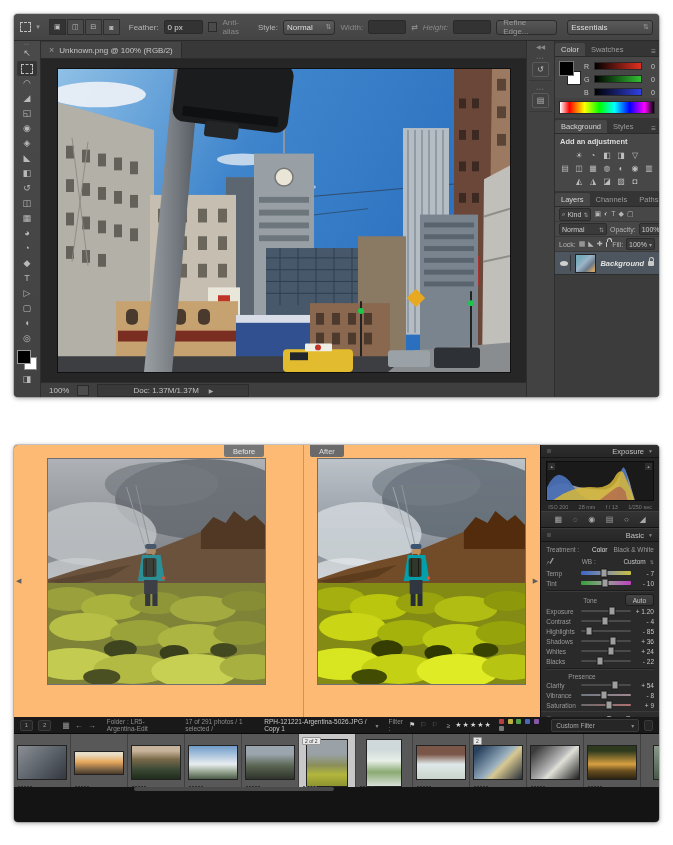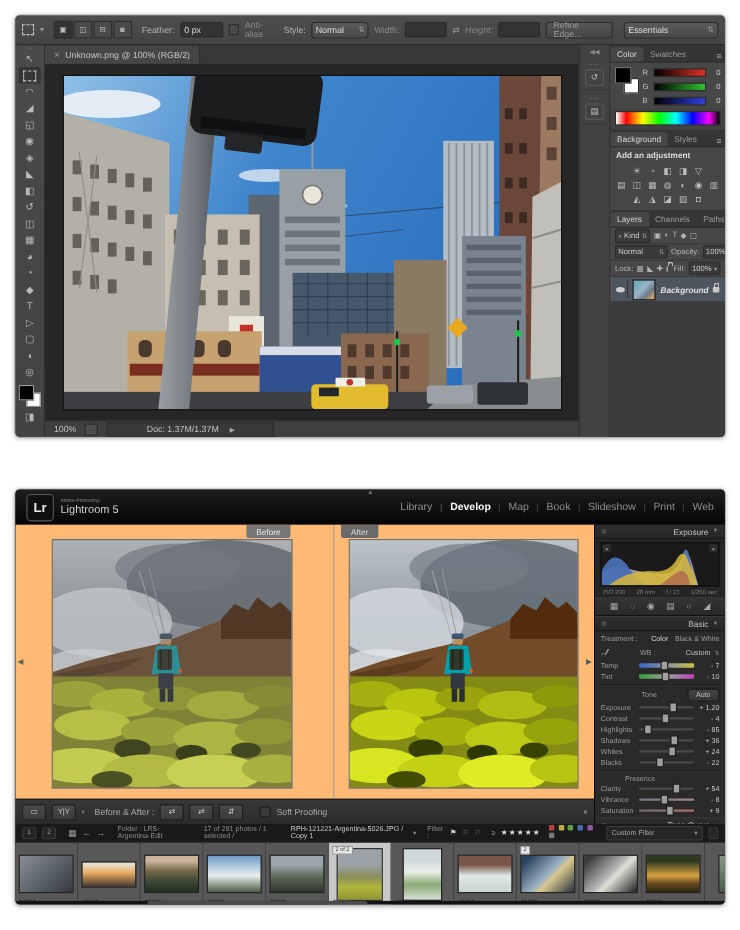--- a/index.html
+++ b/index.html
@@ -579,37 +579,20 @@
               <span class="lname">Background</span>
               <span class="padlock"></span>
             </div>
           </div>
         </div>
       </div>
     </div>
   </section>
 
   <section class="win lr">
-    <div class="lr-top">
-      <span class="lr-uparrow">▲</span>
-      <div class="lr-logo">Lr</div>
-      <div class="lr-apptxt">
-        <span class="s1">Adobe Photoshop</span>
-        <span class="s2">Lightroom 5</span>
-      </div>
-      <div class="lr-mods">
-        <span class="lrmod">Library</span>
-        <span class="lrmod on">Develop</span>
-        <span class="lrmod">Map</span>
-        <span class="lrmod">Book</span>
-        <span class="lrmod">Slideshow</span>
-        <span class="lrmod">Print</span>
-        <span class="lrmod">Web</span>
-      </div>
-    </div>
 
     <div class="lr-mid">
       <div class="lr-left">
         <div class="compare">
           <span class="cmp-tab" style="left:210px;">Before</span>
           <span class="cmp-tab after" style="left:296px;">After</span>
           <span class="vdiv"></span>
           <span class="edge-arrow" style="left:2px;">◀</span>
           <div class="pane" style="left:34px;width:217px;">
 
@@ -707,33 +690,20 @@
               <line x1="95" y1="100" x2="95" y2="117" stroke="#262a24" stroke-width="1"></line>
               <line x1="102" y1="100" x2="102" y2="117" stroke="#262a24" stroke-width="1"></line>
               <circle cx="112" cy="119" r="1.8" fill="#c25a40"></circle>
               <rect x="93" y="121" width="13" height="14" fill="#3c4046"></rect>
               <rect x="94" y="135" width="5" height="12" fill="#34383e"></rect>
               <rect x="101" y="135" width="5" height="12" fill="#34383e"></rect>
             </svg>
             </div>
           <span class="edge-arrow" style="right:2px;">▶</span>
         </div>
-        <div class="lr-toolbar">
-          <span class="tb-ic">▭</span>
-          <span class="tb-ic">Y|Y</span>
-          <span style="font-size:6px;color:#777;">▾</span>
-          <span style="margin-left:4px;">Before &amp; After :</span>
-          <span class="tb-ic">⇄</span>
-          <span class="tb-ic">⇄</span>
-          <span class="tb-ic">⇵</span>
-          <span class="chk" style="margin-left:10px;border-color:#1c1c1c;background:#3a3a3a;border-radius:3px;"></span>
-          <span>Soft Proofing</span>
-          <span class="grow"></span>
-          <span style="color:#777;">▾</span>
-        </div>
       </div>
 
       <div class="lr-right">
         <div class="sechead" style="border-top:none;">
           <span class="tgl"></span>
           <span>Exposure</span>
           <span style="font-size:5px;color:#888;">▼</span>
         </div>
         <div class="histbox">
           <span class="clipbtn l">▲</span>

